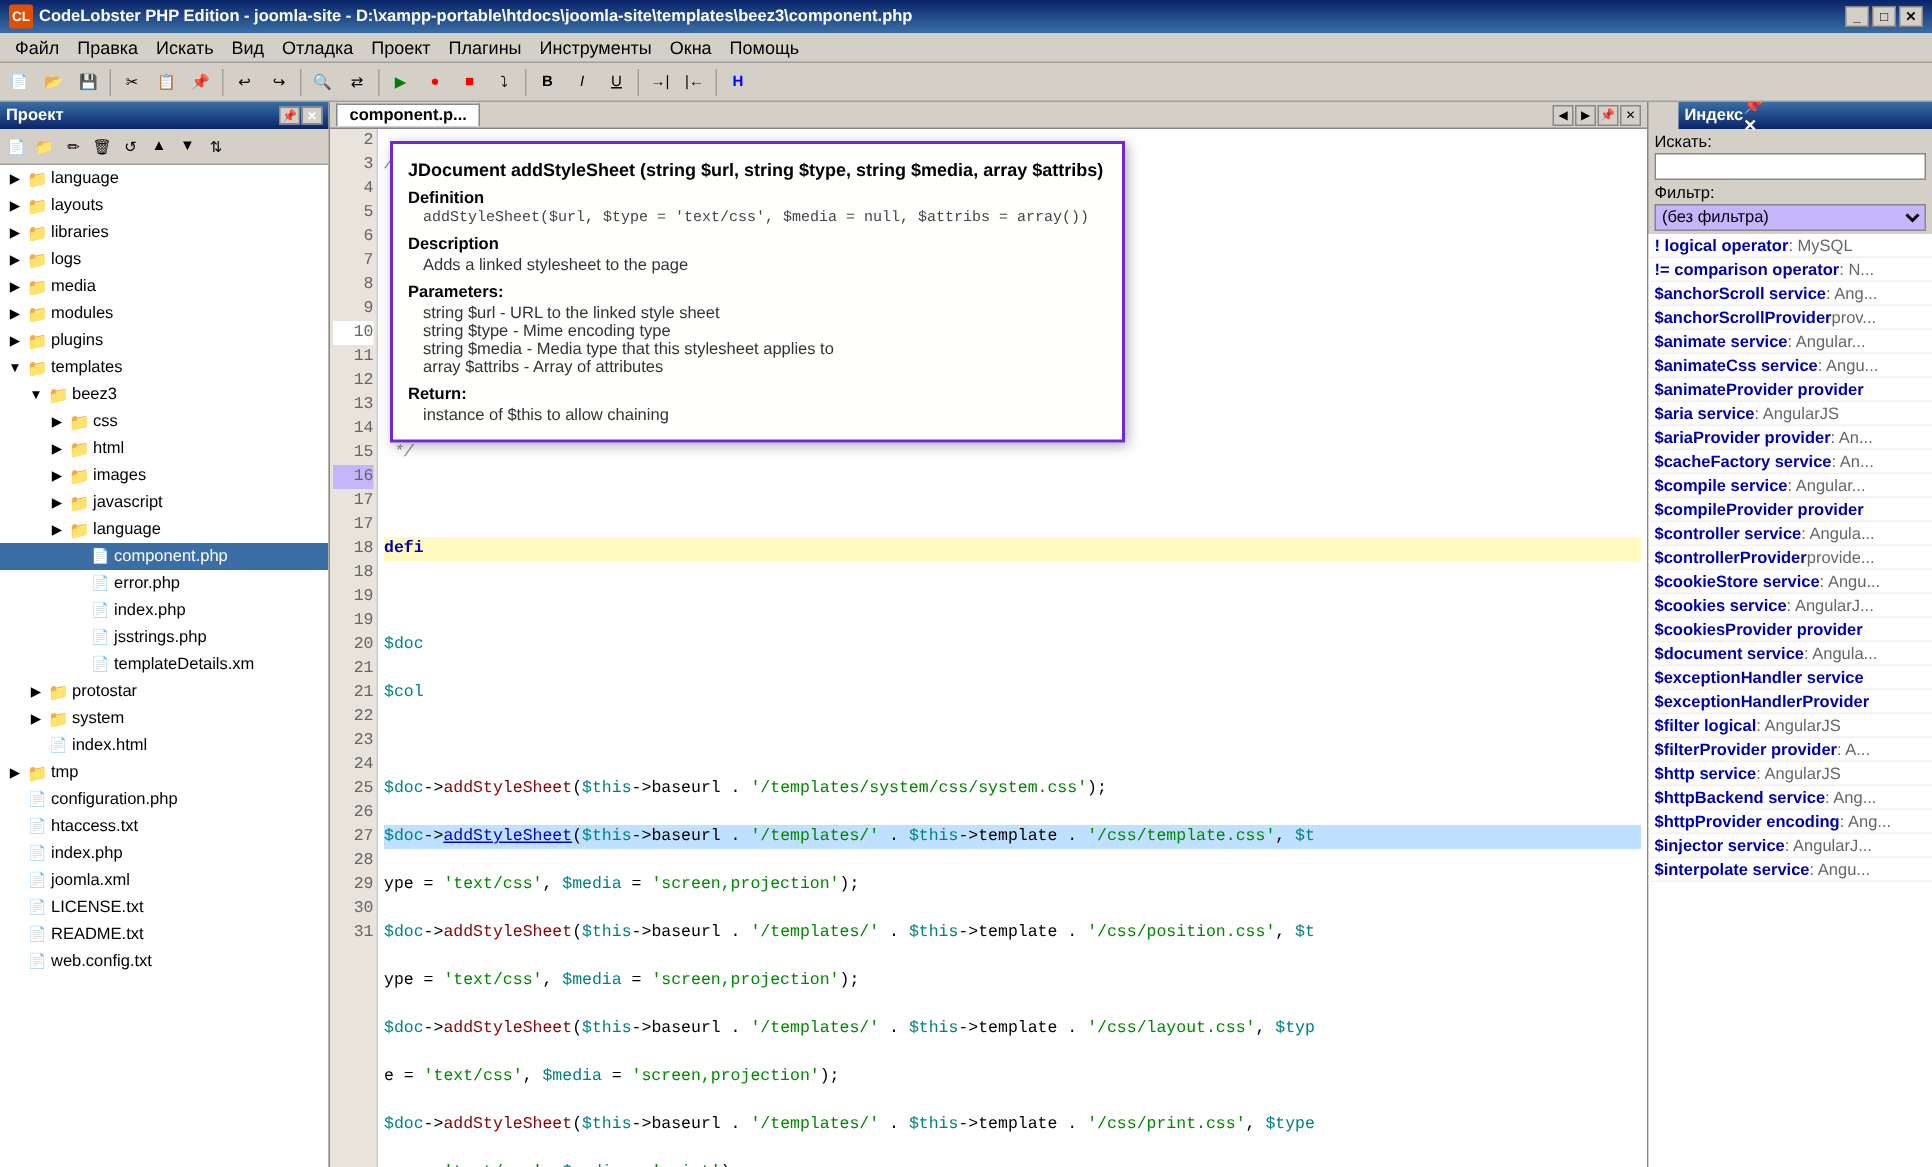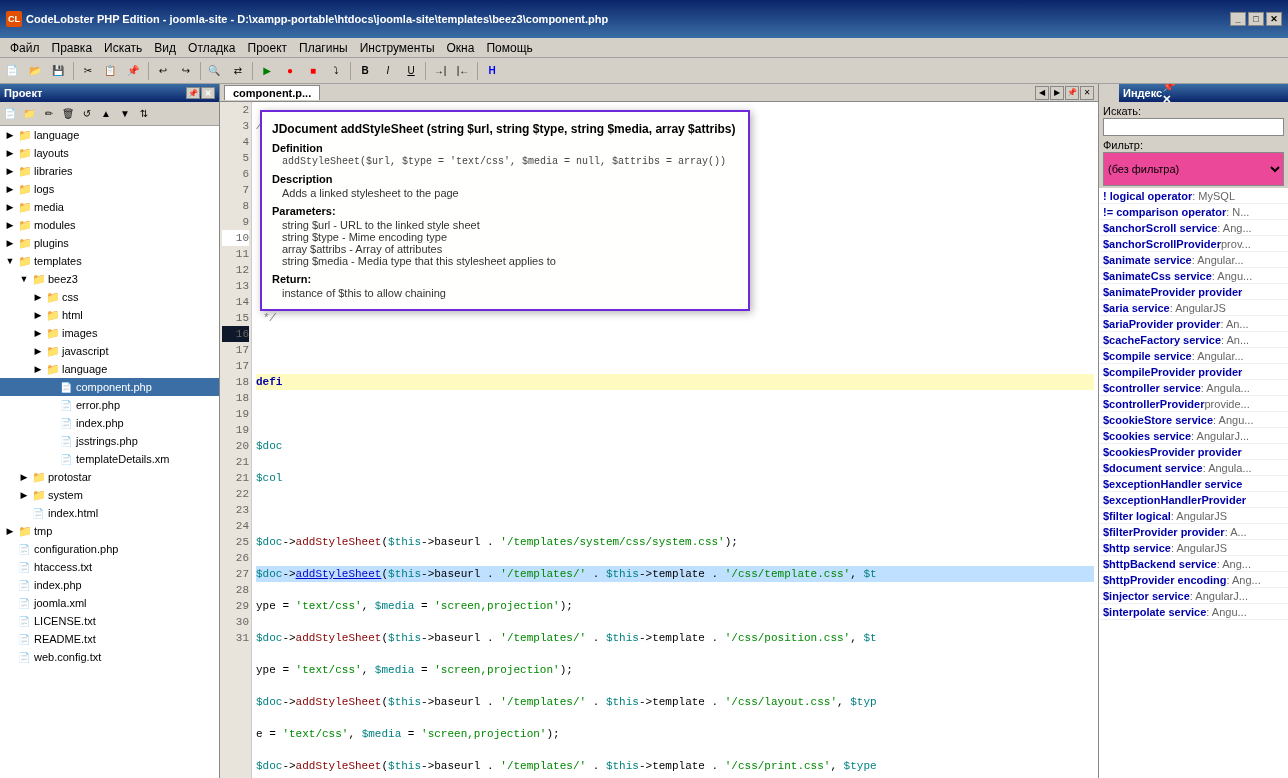--- a/index.html
+++ b/index.html
@@ -2,21 +2,21 @@
 <html><head>
   <meta charset="utf-8">
   <style>
     * { margin: 0; padding: 0; box-sizing: border-box; }
     body { font-family: 'Segoe UI', Tahoma, sans-serif; font-size: 12px; background: #d4d0c8; color: #000; width: 1288px; height: 778px; overflow: hidden; }
     
     
     #title-bar {
       background: linear-gradient(to bottom, #0a246a, #3a6ea5);
       color: white;
-      height: 38px;
+      height: 22px;
       display: flex;
       align-items: center;
       padding: 0 6px;
       font-size: 11px;
       font-weight: bold;
     }
     #title-bar .title-icon { width: 16px; height: 16px; margin-right: 4px; background: #e05000; border-radius: 2px; display: inline-flex; align-items: center; justify-content: center; font-size: 9px; color: white; font-weight: bold; }
     #title-bar .title-text { flex: 1; }
     #title-bar .win-buttons { display: flex; gap: 2px; }
     #title-bar .win-btn { width: 16px; height: 14px; background: #d4d0c8; border: 1px solid #888; font-size: 9px; display: flex; align-items: center; justify-content: center; cursor: pointer; color: #000; }
@@ -217,21 +217,21 @@
       display: flex;
       align-items: center;
       padding: 0 4px;
       font-size: 11px;
       font-weight: bold;
       margin-left: 20px;
     }
     .search-label { font-size: 11px; padding: 3px 4px 1px; }
     .search-input { width: calc(100% - 8px); margin: 0 4px 2px; height: 18px; border: 1px solid #888; padding: 0 2px; font-size: 11px; }
     .filter-label { font-size: 11px; padding: 1px 4px; }
-    .filter-select { width: calc(100% - 8px); margin: 0 4px 2px; height: 34px; border: 1px solid #888; font-size: 11px; background: #ec4899; }
+    .filter-select { width: calc(100% - 8px); margin: 0 4px 2px; height: 18px; border: 1px solid #888; font-size: 11px; background: #c4b5fd; }
     #index-list {
       flex: 1;
       overflow-y: auto;
       background: white;
       font-size: 11px;
     }
     .index-item { padding: 1px 4px; height: 16px; display: flex; align-items: center; white-space: nowrap; overflow: hidden; border-bottom: 1px solid #f0f0f0; cursor: pointer; }
     .idx-name { color: #00a; font-weight: bold; }
     .idx-type { color: #666; }
     
@@ -565,21 +565,21 @@
         <div class="line-num">6</div>
         <div class="line-num">7</div>
         <div class="line-num">8</div>
         <div class="line-num">9</div>
         <div class="line-num" style="background:#ffffff;">10</div>
         <div class="line-num">11</div>
         <div class="line-num">12</div>
         <div class="line-num">13</div>
         <div class="line-num">14</div>
         <div class="line-num">15</div>
-        <div class="line-num" style="background:#0f172a;">16</div>
+        <div class="line-num" style="background:#c4b5fd;">16</div>
         <div class="line-num">17</div>
         <div class="line-num">17</div>
         <div class="line-num">18</div>
         <div class="line-num">18</div>
         <div class="line-num">19</div>
         <div class="line-num">19</div>
         <div class="line-num">20</div>
         <div class="line-num">21</div>
         <div class="line-num">21</div>
         <div class="line-num">22</div>
@@ -634,22 +634,22 @@
       <div id="tooltip-popup">
         <div class="tt-title">JDocument addStyleSheet (string $url, string $type, string $media, array $attribs)</div>
         <div class="tt-section">Definition</div>
         <div class="tt-def">addStyleSheet($url, $type = 'text/css', $media = null, $attribs = array())</div>
         <div class="tt-section">Description</div>
         <div class="tt-text">Adds a linked stylesheet to the page</div>
         <div class="tt-section">Parameters:</div>
         <div id="tooltip-params">
             <div class="tt-text">string $url - URL to the linked style sheet</div>
             <div class="tt-text">string $type - Mime encoding type</div>
+            <div class="tt-text">string $media - Media type that this stylesheet applies to</div>
             <div class="tt-text">array $attribs - Array of attributes</div>
-            <div class="tt-text">string $media - Media type that this stylesheet applies to</div>
           </div>
         <div class="tt-section">Return:</div>
         <div class="tt-text">instance of $this to allow chaining</div>
       </div>
     </div>
 
   </div>
 
   <div id="right-panel">
     <div id="right-panel-header">

